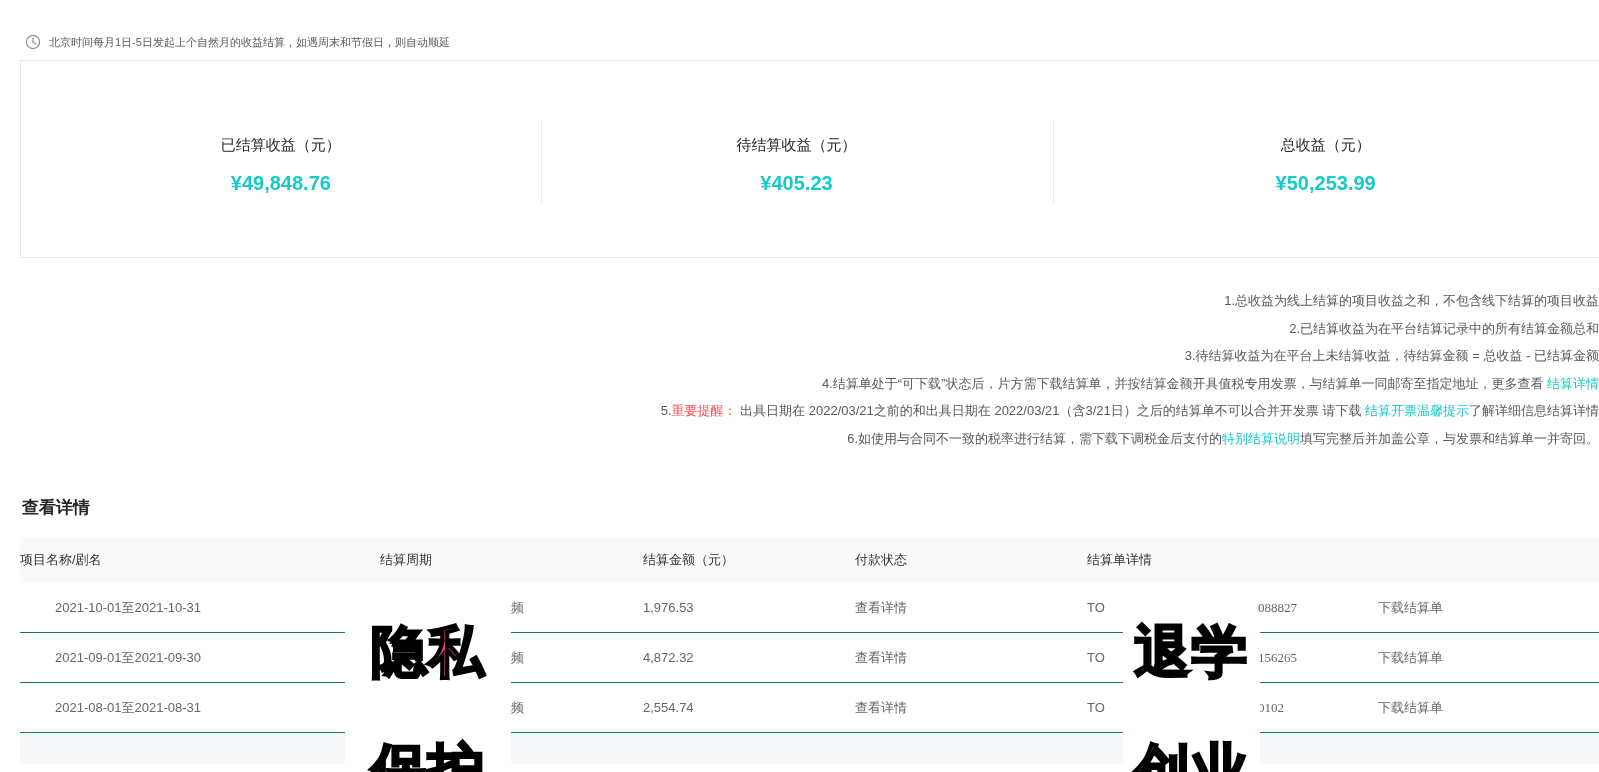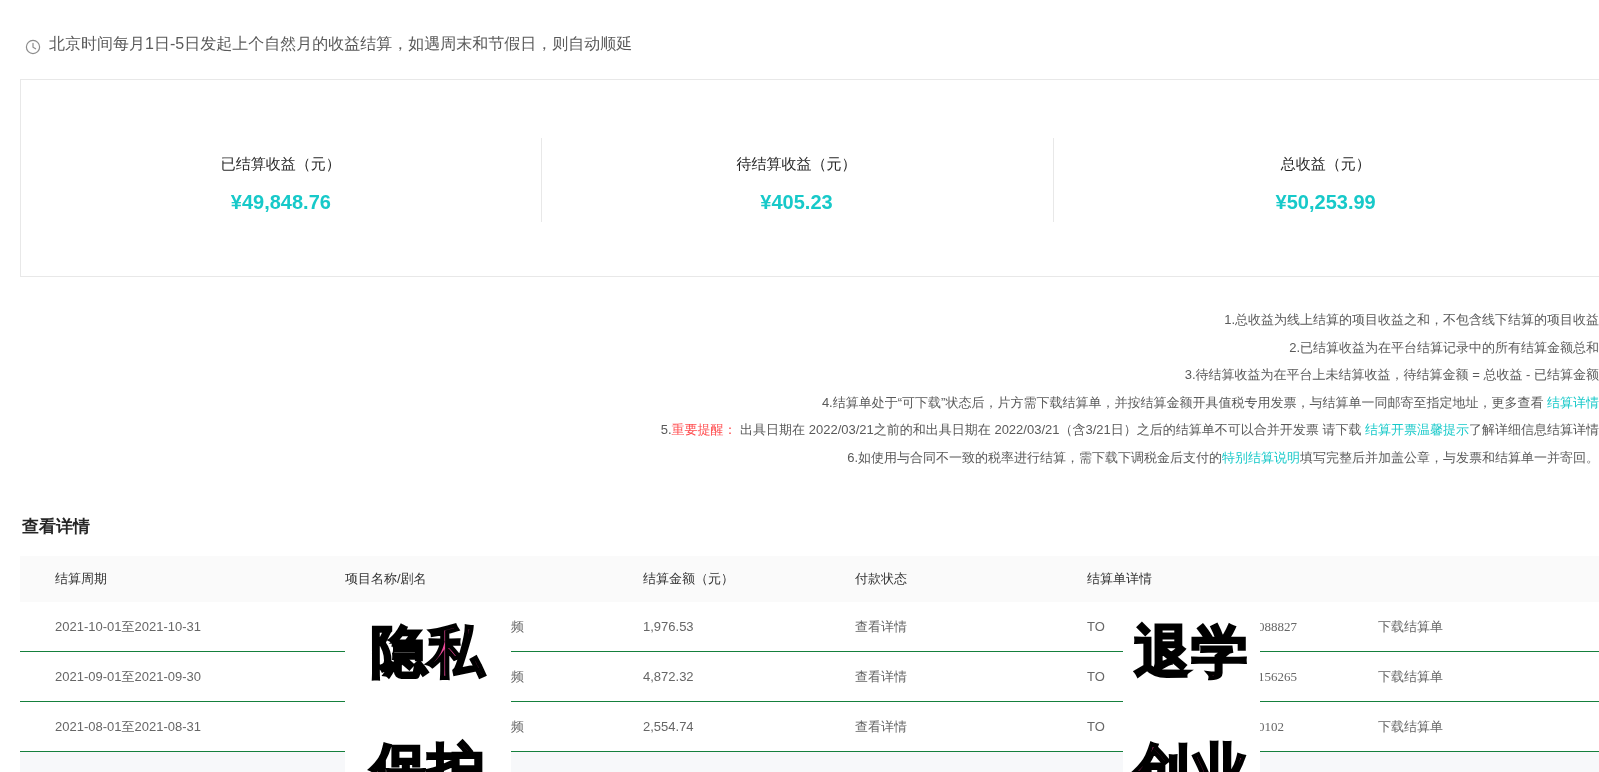--- a/index.html
+++ b/index.html
@@ -2,25 +2,25 @@
 <html><head>
 <meta charset="utf-8">
 <style>
   * { margin:0; padding:0; box-sizing:border-box; }
   html,body { width:1599px; height:772px; background:#fff; overflow:hidden;
     font-family:"Liberation Sans","DejaVu Sans",sans-serif; }
   .page { position:relative; width:1599px; height:772px; }
 
   
   .notice { display:flex; align-items:flex-end; gap:8px; margin:34px 0 0 25px;
-    font-size:16px; color:#595959; }
+    font-size:11px; color:#595959; }
   .notice svg { flex:0 0 auto; }
 
   
-  .summary-card { position:relative; margin-top:24px; margin-left:20px;
+  .summary-card { position:relative; margin-top:10px; margin-left:20px;
     width:1579px; height:198px; border:1px solid #e8e8e8; border-right:none;
     background:#fff; display:flex; }
   .stat { display:flex; flex-direction:column; align-items:center;
     justify-content:flex-start; padding-top:75px; }
   .stat-1 { width:520px; } .stat-2 { width:512px; } .stat-3 { width:547px; }
   .stat-label { font-size:15px; color:#262626; }
   .stat-value { margin-top:17px; font-size:20px; font-weight:bold; color:#17c9c9; }
   .v-divider { position:absolute; top:58px; width:1px; height:84px; background:#e8e8e8; }
   .v-divider.d1 { left:520px; } .v-divider.d2 { left:1032px; }
 
@@ -93,22 +93,22 @@
       <div class="note-line"><span>3.待结算收益为在平台上未结算收益，待结算金额 = 总收益 - 已结算金额</span></div>
       <div class="note-line"><span>4.结算单处于“可下载”状态后，片方需下载结算单，并按结算金额开具值税专用发票，与结算单一同邮寄至指定地址，更多查看 </span><span class="link">结算详情</span></div>
       <div class="note-line"><span>5.</span><span class="alert">重要提醒：</span><span> 出具日期在 2022/03/21之前的和出具日期在 2022/03/21（含3/21日）之后的结算单不可以合并开发票 请下载 </span><span class="link">结算开票温馨提示</span><span>了解详细信息结算详情</span></div>
       <div class="note-line"><span>6.如使用与合同不一致的税率进行结算，需下载下调税金后支付的</span><span class="link">特别结算说明</span><span>填写完整后并加盖公章，与发票和结算单一并寄回。</span></div>
     </div>
 
   <div class="section-title">查看详情</div>
 
   <div class="table">
     <div class="thead">
+      <div class="th c2">项目名称/剧名</div>
       <div class="th c1">结算周期</div>
-      <div class="th c2">项目名称/剧名</div>
       <div class="th c3">结算金额（元）</div>
       <div class="th c4">付款状态</div>
       <div class="th c6">结算单详情</div>
     </div>
     <div id="table-body">
         <div class="trow">
           <div class="td c1">2021-10-01至2021-10-31</div>
           <div class="td c2"><span class="proj-tail">频</span></div>
           <div class="td c3">1,976.53</div>
           <div class="td c4"><span class="cell-link">查看详情</span></div>

